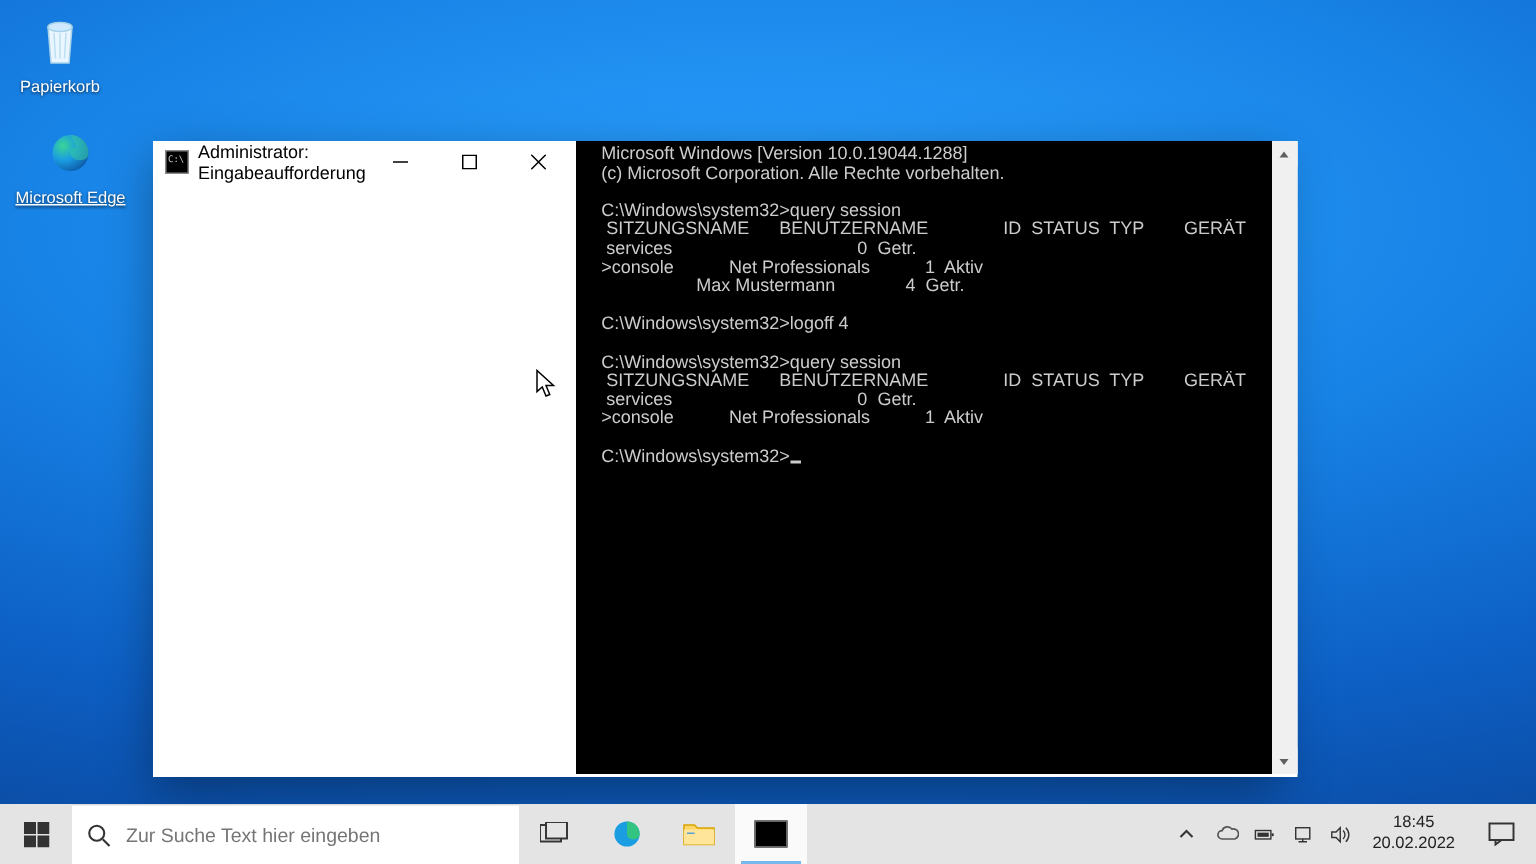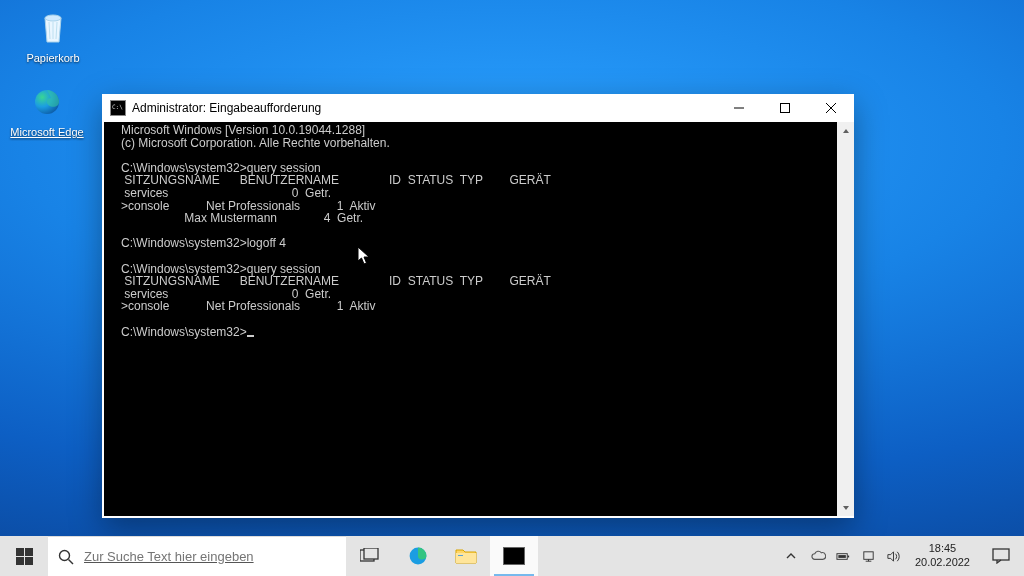--- a/index.html
+++ b/index.html
@@ -5,26 +5,26 @@
   * { margin: 0; padding: 0; box-sizing: border-box; font-family: "Segoe UI", Tahoma, sans-serif; }
   html, body { width: 1024px; height: 576px; overflow: hidden; }
   body {
     position: relative;
     background: radial-gradient(ellipse 120% 80% at 50% 25%, #2aa0ff 0%, #1883e6 40%, #0d5fc4 75%, #0b4aa0 100%);
   }
 
   
   .desktop-icon { position: absolute; width: 74px; text-align: center; color: #fff; font-size: 11px; text-shadow: 0 1px 2px rgba(0,0,0,.7); cursor: default; }
   .desktop-icon .glyph { width: 40px; height: 40px; margin: 0 auto 4px; display: flex; align-items: center; justify-content: center; }
-  #icon-recycle { top: 8px; left: 16px; }
+  #icon-recycle { top: 8px; left: 3px; }
   #icon-edge    { top: 82px; left: 10px; text-decoration: underline; }
 
   
   .window { position: absolute; left: 102px; top: 94px; width: 752px; height: 424px;
-            background: #fff; box-shadow: 0 10px 30px rgba(0,0,0,.35); display: flex; flex-direction: column; }
+            background: #fff; box-shadow: 0 10px 30px rgba(0,0,0,.35); display: flex; flex-direction: row; }
   .titlebar { height: 28px; background: #fff; display: flex; align-items: center; font-size: 12px; color: #000; }
   .titlebar .app-icon { width: 16px; height: 16px; background: #000; margin: 0 6px 0 8px; border: 1px solid #888; position: relative; }
   .titlebar .app-icon::before { content: "C:\\"; color: #ccc; font: 6px/1 Consolas, monospace; position: absolute; top: 3px; left: 1px; }
   .titlebar .title { flex: 1; }
   .winbtn { width: 46px; height: 28px; display: flex; align-items: center; justify-content: center; color: #000; }
   .winbtn svg { width: 10px; height: 10px; }
 
   .client { flex: 1; display: flex; background: #fff; padding: 0 0 2px 2px; }
   .terminal { flex: 1; background: #000; color: #ccc; font: 12px/1.05 Consolas, "Lucida Console", monospace;
               padding: 2px 17px; white-space: pre; overflow: hidden; letter-spacing: 0; }
@@ -34,21 +34,21 @@
 
   .cursor { display: inline-block; width: 7px; height: 2px; background: #ccc; vertical-align: -1px; }
   .mouse-pointer { position: absolute; left: 357px; top: 246px; pointer-events: none; }
 
   
   .taskbar { position: absolute; left: 0; right: 0; bottom: 0; height: 40px; background: #e4e4e4;
              display: flex; align-items: stretch; font-size: 12px; color: #222; }
   .tb-btn { display: flex; align-items: center; justify-content: center; height: 40px; }
   .tb-start { width: 48px; }
   .tb-search { flex: 0 0 298px; background: #fff; display: flex; align-items: center; padding: 0 10px; gap: 10px; border-top: 1px solid #dcdcdc; }
-  .tb-search input { flex: 1; border: none; outline: none; font-size: 13px; color: #555; background: transparent; text-decoration: underline; }
+  .tb-search input { flex: 1; border: none; outline: none; font-size: 13px; color: #555; background: transparent; }
   .tb-app { width: 48px; position: relative; }
   .tb-app.active::after { content: ""; position: absolute; left: 4px; right: 4px; bottom: 0; height: 2px; background: #76b9ed; }
   .tb-app.active { background: #fafafa; }
   .tb-spacer { flex: 1; }
   .tray { display: flex; align-items: center; gap: 10px; padding: 0 6px; }
   .tray svg { width: 15px; height: 15px; }
   .clock { display: flex; flex-direction: column; align-items: center; justify-content: center; padding: 0 8px; font-size: 11px; line-height: 1.25; }
   .notif { width: 46px; display: flex; align-items: center; justify-content: center; }
 
   .edge-logo { width: 32px; height: 32px; }

